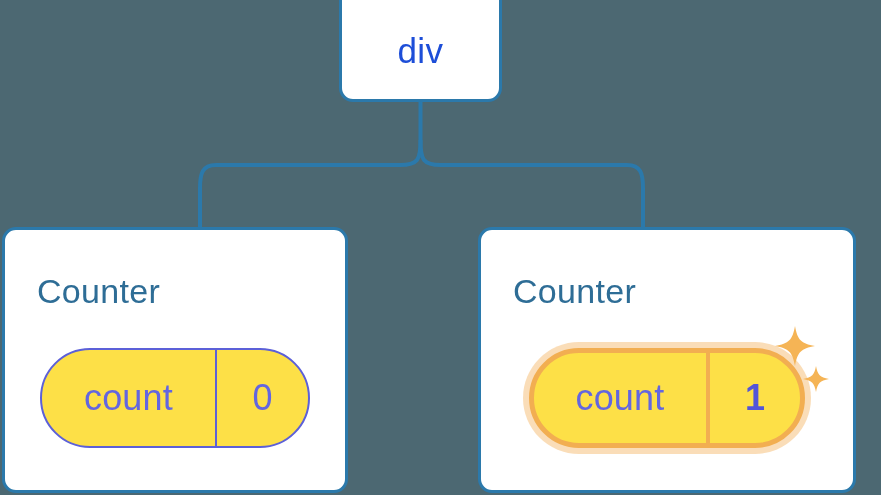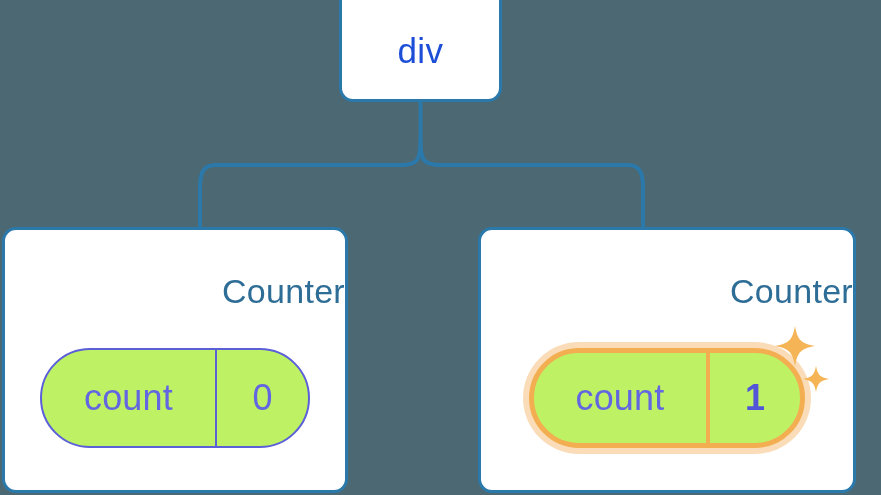--- a/index.html
+++ b/index.html
@@ -76,44 +76,45 @@
     left: 478px;
     top: 227px;
     width: 378px;
     height: 266px;
   }
   .card-title {
     position: absolute;
     left: 0;
     right: 0;
     top: 44px;
-    text-align: right;
+    text-align: left;
     font-size: 34px;
     color: #2e6d96;
     line-height: 1;
     letter-spacing: 0.3px;
+    padding-left: 32px;
   }
 
   
   .pill-wrap {
     position: absolute;
     top: 118px;
     left: 0;
     right: 0;
     display: flex;
     justify-content: center;
   }
   .pill {
     position: relative;
     box-sizing: border-box;
     height: 100px;
     display: flex;
     align-items: stretch;
     border-radius: 50px;
-    background: #bef264;
+    background: #fde047;
   }
   .pill-plain {
     width: 270px;
     border: 2px solid #5c60d8;
   }
   .pill-highlight {
     width: 276px;
     border: 5px solid #f2ae51;
     box-shadow: 0 0 0 6px rgba(246, 193, 126, 0.55);
   }

